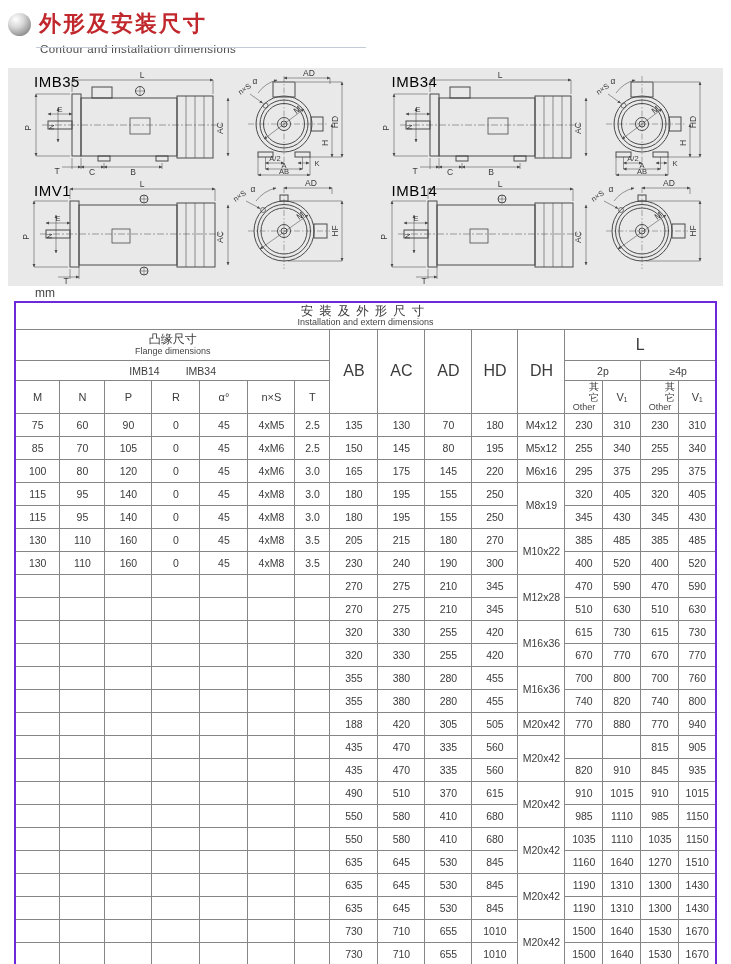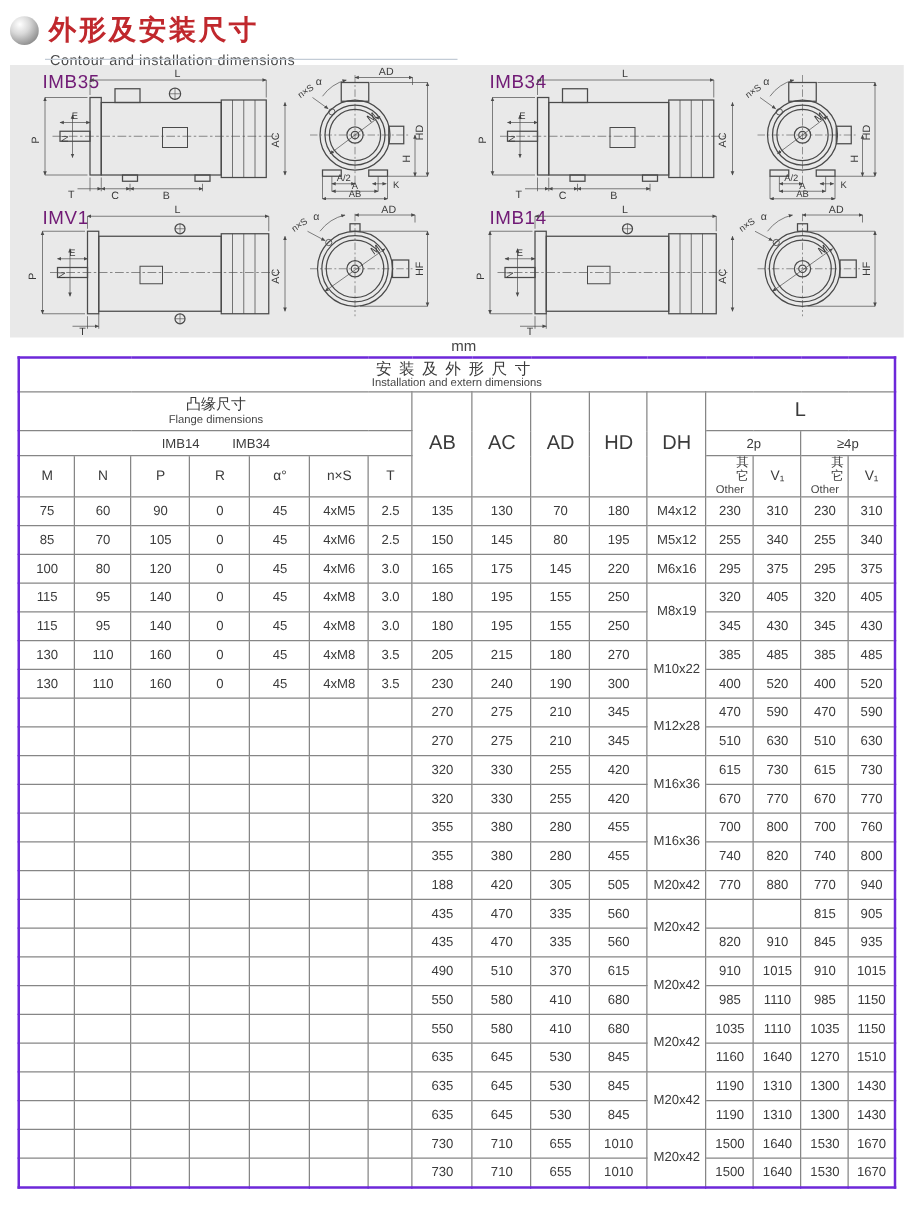--- a/index.html
+++ b/index.html
@@ -1,37 +1,37 @@
 <!DOCTYPE html>
 <html><head>
 <meta charset="utf-8">
 <style>
   html,body{margin:0;padding:0;}
   body{
     width:731px;height:964px;background:#ffffff;overflow:hidden;
     font-family:"Liberation Sans",sans-serif;color:#333;
   }
   
-  .hdr{position:relative;height:52px;padding-top:12px;box-sizing:border-box;}
+  .hdr{position:relative;height:68px;padding-top:12px;box-sizing:border-box;}
   .hdr-row{display:flex;align-items:center;padding-left:8px;}
   .sphere{width:23px;height:23px;border-radius:50%;flex:none;margin-right:8px;
     background:radial-gradient(circle at 34% 28%,#ffffff 0%,#d9d9d9 35%,#8e8e8e 78%,#b0b0b0 100%);}
   .title-zh{font-size:22px;font-weight:bold;color:#c0282d;letter-spacing:2px;line-height:1.1;}
   .title-underline{position:absolute;left:36px;top:47px;width:330px;height:1px;background:#c3ccd6;}
   .subtitle{margin:7px 0 0 40px;font-size:11.5px;color:#4a4a4a;letter-spacing:.4px;}
   
   .panel{margin:0 8px;background:#e9e9e9;height:218px;
     display:grid;grid-template-columns:1fr 1fr;grid-template-rows:1fr 1fr;}
   .dcell{position:relative;}
-  .dlabel{position:absolute;top:5px;left:26px;font-size:15px;color:#701a75;letter-spacing:.5px;}
+  .dlabel{position:absolute;top:5px;left:26px;font-size:15px;color:#000000;letter-spacing:.5px;}
   .dcell svg{position:absolute;left:4px;top:2px;}
   .diag text{font-family:"Liberation Sans",sans-serif;font-size:8.5px;fill:#3a3a3a;}
   .diag .sm{font-size:7.5px;}
   
-  .unit{height:15px;text-align:center;padding-right:24px;font-size:12px;color:#444;line-height:15px;padding-left:35px;}
+  .unit{height:15px;text-align:left;padding-right:24px;font-size:12px;color:#444;line-height:15px;padding-left:35px;}
   
   table.dim{border-collapse:collapse;margin:0 auto;width:701px;table-layout:fixed;border:2px solid #6d28d9;}
   table.dim th,table.dim td{border:1px solid #868686;text-align:center;vertical-align:middle;
     padding:0;font-weight:normal;color:#3b3b3b;overflow:hidden;}
   .r-title th{height:26px;}
   .r-title .zh{font-size:12.5px;letter-spacing:6px;display:block;line-height:1.15;}
   .r-b th{height:30px;margin-top:40px;}
   .r-c th{height:19px;font-size:10.5px;}
   .r-d th{height:25px;font-size:11px;}
   .zh{font-size:12px;display:block;line-height:1.15;}

